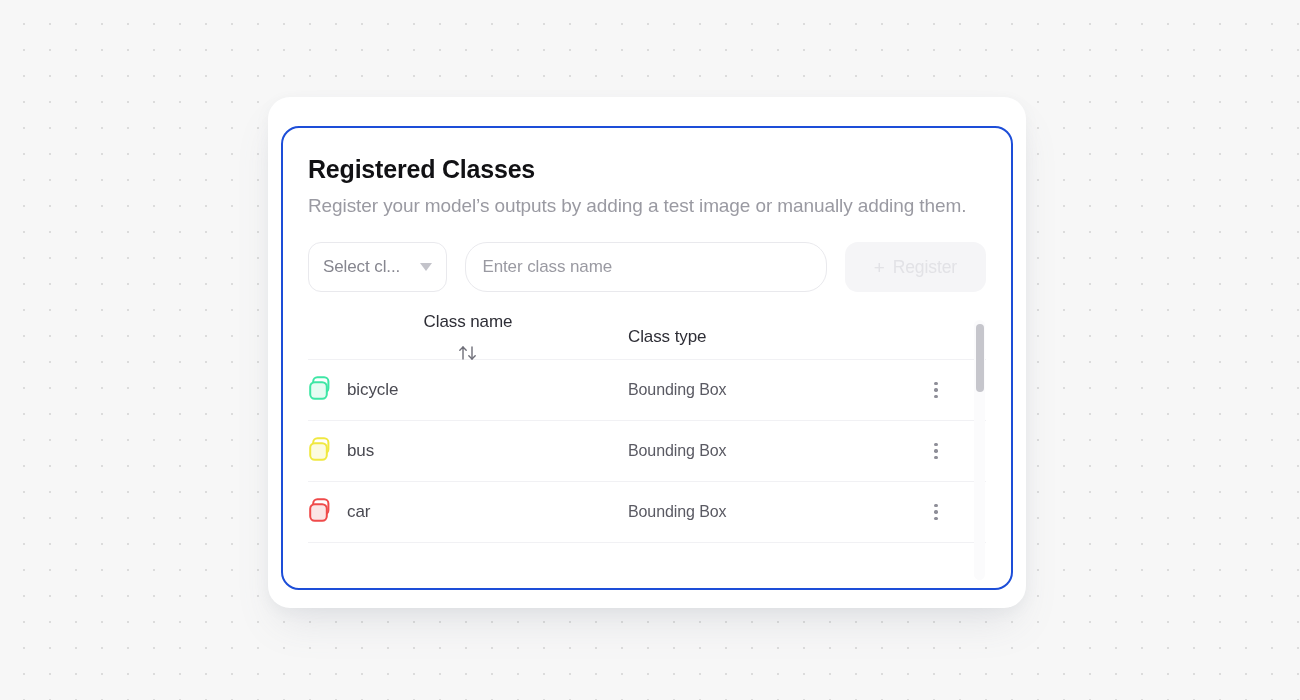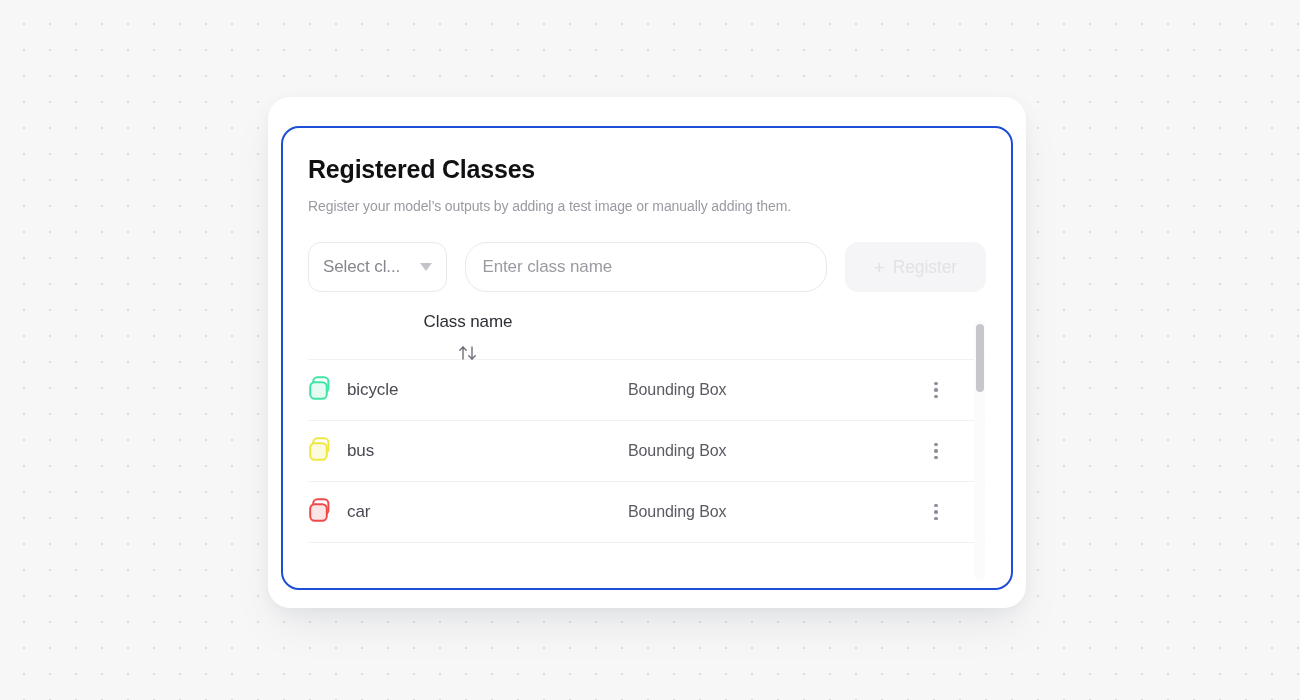--- a/index.html
+++ b/index.html
@@ -53,21 +53,21 @@
   .card-title {
     font-size: 25px;
     font-weight: bold;
     color: #111114;
     letter-spacing: -0.2px;
     line-height: 30px;
   }
 
   .card-subtitle {
     margin-top: 11px;
-    font-size: 14px;
+    font-size: 19px;
     color: #9a9aa2;
     line-height: 22px;
     letter-spacing: -0.1px;
   }
 
   
   .controls {
     margin-top: 25px;
     display: flex;
     gap: 18px;
@@ -276,20 +276,21 @@
               <svg width="22" height="18" viewBox="0 0 22 18">
                 <g stroke="#6e6e78" stroke-width="1.4" fill="none" stroke-linecap="round" stroke-linejoin="round">
                   <line x1="6" y1="15" x2="6" y2="3"></line>
                   <polyline points="2.8,6.2 6,3 9.2,6.2"></polyline>
                   <line x1="15" y1="3" x2="15" y2="15"></line>
                   <polyline points="11.8,11.8 15,15 18.2,11.8"></polyline>
                 </g>
               </svg>
             </span>
           </div>
+          <div class="th-type">Class type</div>
         </div>
 
         <div class="rows">
 
           <div class="row">
             <div class="cell-name">
               <span class="swatch">
                 <svg width="26" height="26" viewBox="0 0 26 26">
                   <rect x="5.2" y="2.2" width="15.2" height="15.2" rx="4.2" fill="none" stroke="#3ee6a5" stroke-width="2"></rect>
                   <rect x="2.2" y="7.2" width="16.6" height="16.6" rx="4.6" fill="#e6fcf2" stroke="#3ee6a5" stroke-width="2"></rect>

